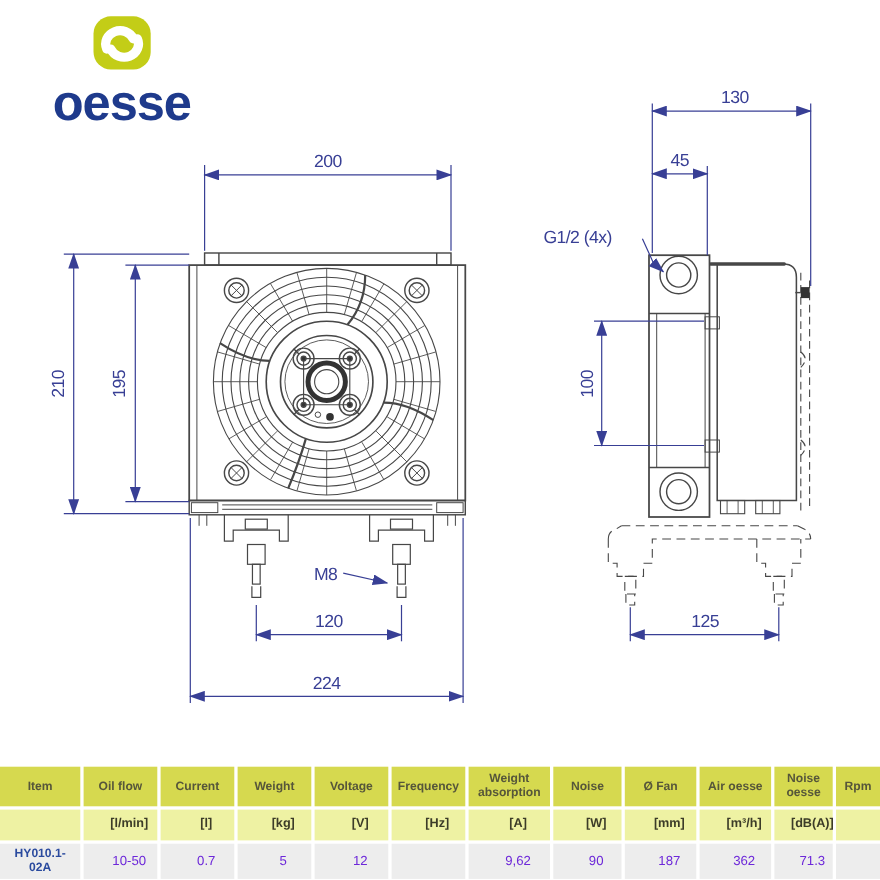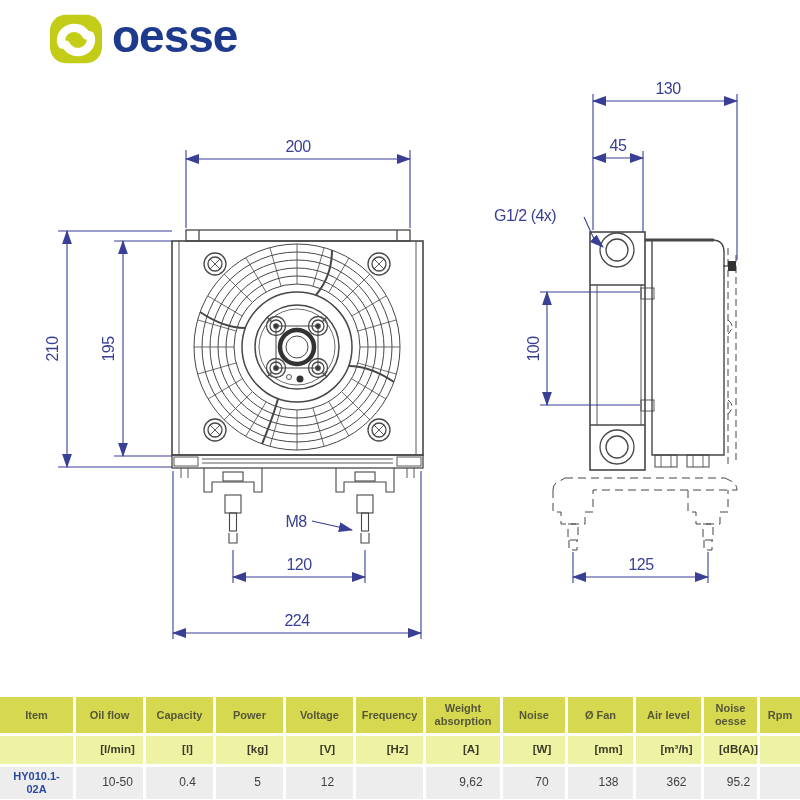--- a/index.html
+++ b/index.html
@@ -1,41 +1,41 @@
 <!DOCTYPE html>
 <html><head>
 <meta charset="utf-8">
 <style>
   html,body{margin:0;padding:0;}
   body{
     width:800px;height:800px;background:#ffffff;position:relative;overflow:hidden;
     font-family:"Liberation Sans", sans-serif;
   }
   
-  .logo{position:absolute;left:48px;top:13px;display:flex;align-items:center;gap:8px;}
+  .logo{position:absolute;left:48px;top:13px;display:flex;align-items:center;gap:8px;flex-direction:column;}
   .logo-text{
     font-size:46px;font-weight:bold;color:#1e3a8c;letter-spacing:-1px;
     line-height:1;transform:translateY(-3px);
   }
   
   .drawing{position:absolute;left:0;top:0;width:800px;height:697px;}
   .dimtxt{fill:#383f95;font-size:16px;font-family:"Liberation Sans",sans-serif;letter-spacing:-0.5px;}
   
   .spec-table{
     position:absolute;left:0;top:697px;width:760px;
     display:grid;
     grid-template-columns:73px 67px 67px 67px 67px 67px 74px 62px 65px 65px 53px 40px;
     grid-template-rows:36px 28px 32px;
     gap:3px;
     background:#ffffff;
   }
   .cell{display:flex;align-items:center;justify-content:center;text-align:center;line-height:1.15;padding-left:16px;}
   .th{background:#d6d94f;color:#56563a;font-weight:bold;font-size:11px;padding:0 3px;}
   .tu{background:#eef2a3;color:#3c3c28;font-weight:bold;font-size:11.5px;}
-  .td{background:#ededed;color:#404040;font-size:12px;}
+  .td{background:#ededed;color:#6d28d9;font-size:12px;}
   .td-item{color:#2a4a9e;font-weight:bold;font-size:11px;padding:0 8px;}
 </style>
 </head>
 <body>
 
 <div class="logo">
   <svg width="56" height="52" viewBox="0 0 60 56">
     <rect x="2" y="2" width="56" height="52" rx="17" fill="#c3cd17"></rect>
     <path d="M 15 34 A 13 12 0 0 1 41 24" stroke="#ffffff" stroke-width="9" fill="none" stroke-linecap="round"></path>
     <path d="M 45 24 A 13 12 0 0 1 19 34" stroke="#ffffff" stroke-width="9" fill="none" stroke-linecap="round"></path>
@@ -305,49 +305,49 @@
       <line x1="573" y1="577" x2="708" y2="577" marker-start="url(#ar)" marker-end="url(#ar)"></line>
       <text class="dimtxt" x="641" y="570" text-anchor="middle" stroke="none">125</text>
     </g>
   </g>
 </svg>
 
 <div class="spec-table">
 
   <div class="cell th">Item</div>
   <div class="cell th">Oil flow</div>
-  <div class="cell th">Capacity</div>
-  <div class="cell th">Power</div>
+  <div class="cell th">Current</div>
+  <div class="cell th">Weight</div>
   <div class="cell th">Voltage</div>
   <div class="cell th">Frequency</div>
   <div class="cell th">Weight absorption</div>
   <div class="cell th">Noise</div>
   <div class="cell th">Ø Fan</div>
-  <div class="cell th">Air level</div>
+  <div class="cell th">Air oesse</div>
   <div class="cell th">Noise oesse</div>
   <div class="cell th">Rpm</div>
 
   <div class="cell tu"></div>
   <div class="cell tu">[l/min]</div>
   <div class="cell tu">[l]</div>
   <div class="cell tu">[kg]</div>
   <div class="cell tu">[V]</div>
   <div class="cell tu">[Hz]</div>
   <div class="cell tu">[A]</div>
   <div class="cell tu">[W]</div>
   <div class="cell tu">[mm]</div>
   <div class="cell tu">[m³/h]</div>
   <div class="cell tu">[dB(A)]</div>
   <div class="cell tu"></div>
 
   <div class="cell td td-item">HY010.1-02A</div>
   <div class="cell td">10-50</div>
-  <div class="cell td">0.4</div>
+  <div class="cell td">0.7</div>
   <div class="cell td">5</div>
   <div class="cell td">12</div>
   <div class="cell td"></div>
   <div class="cell td">9,62</div>
-  <div class="cell td">70</div>
-  <div class="cell td">138</div>
+  <div class="cell td">90</div>
+  <div class="cell td">187</div>
   <div class="cell td">362</div>
-  <div class="cell td">95.2</div>
+  <div class="cell td">71.3</div>
   <div class="cell td"></div>
 </div>
 
 </body></html>

